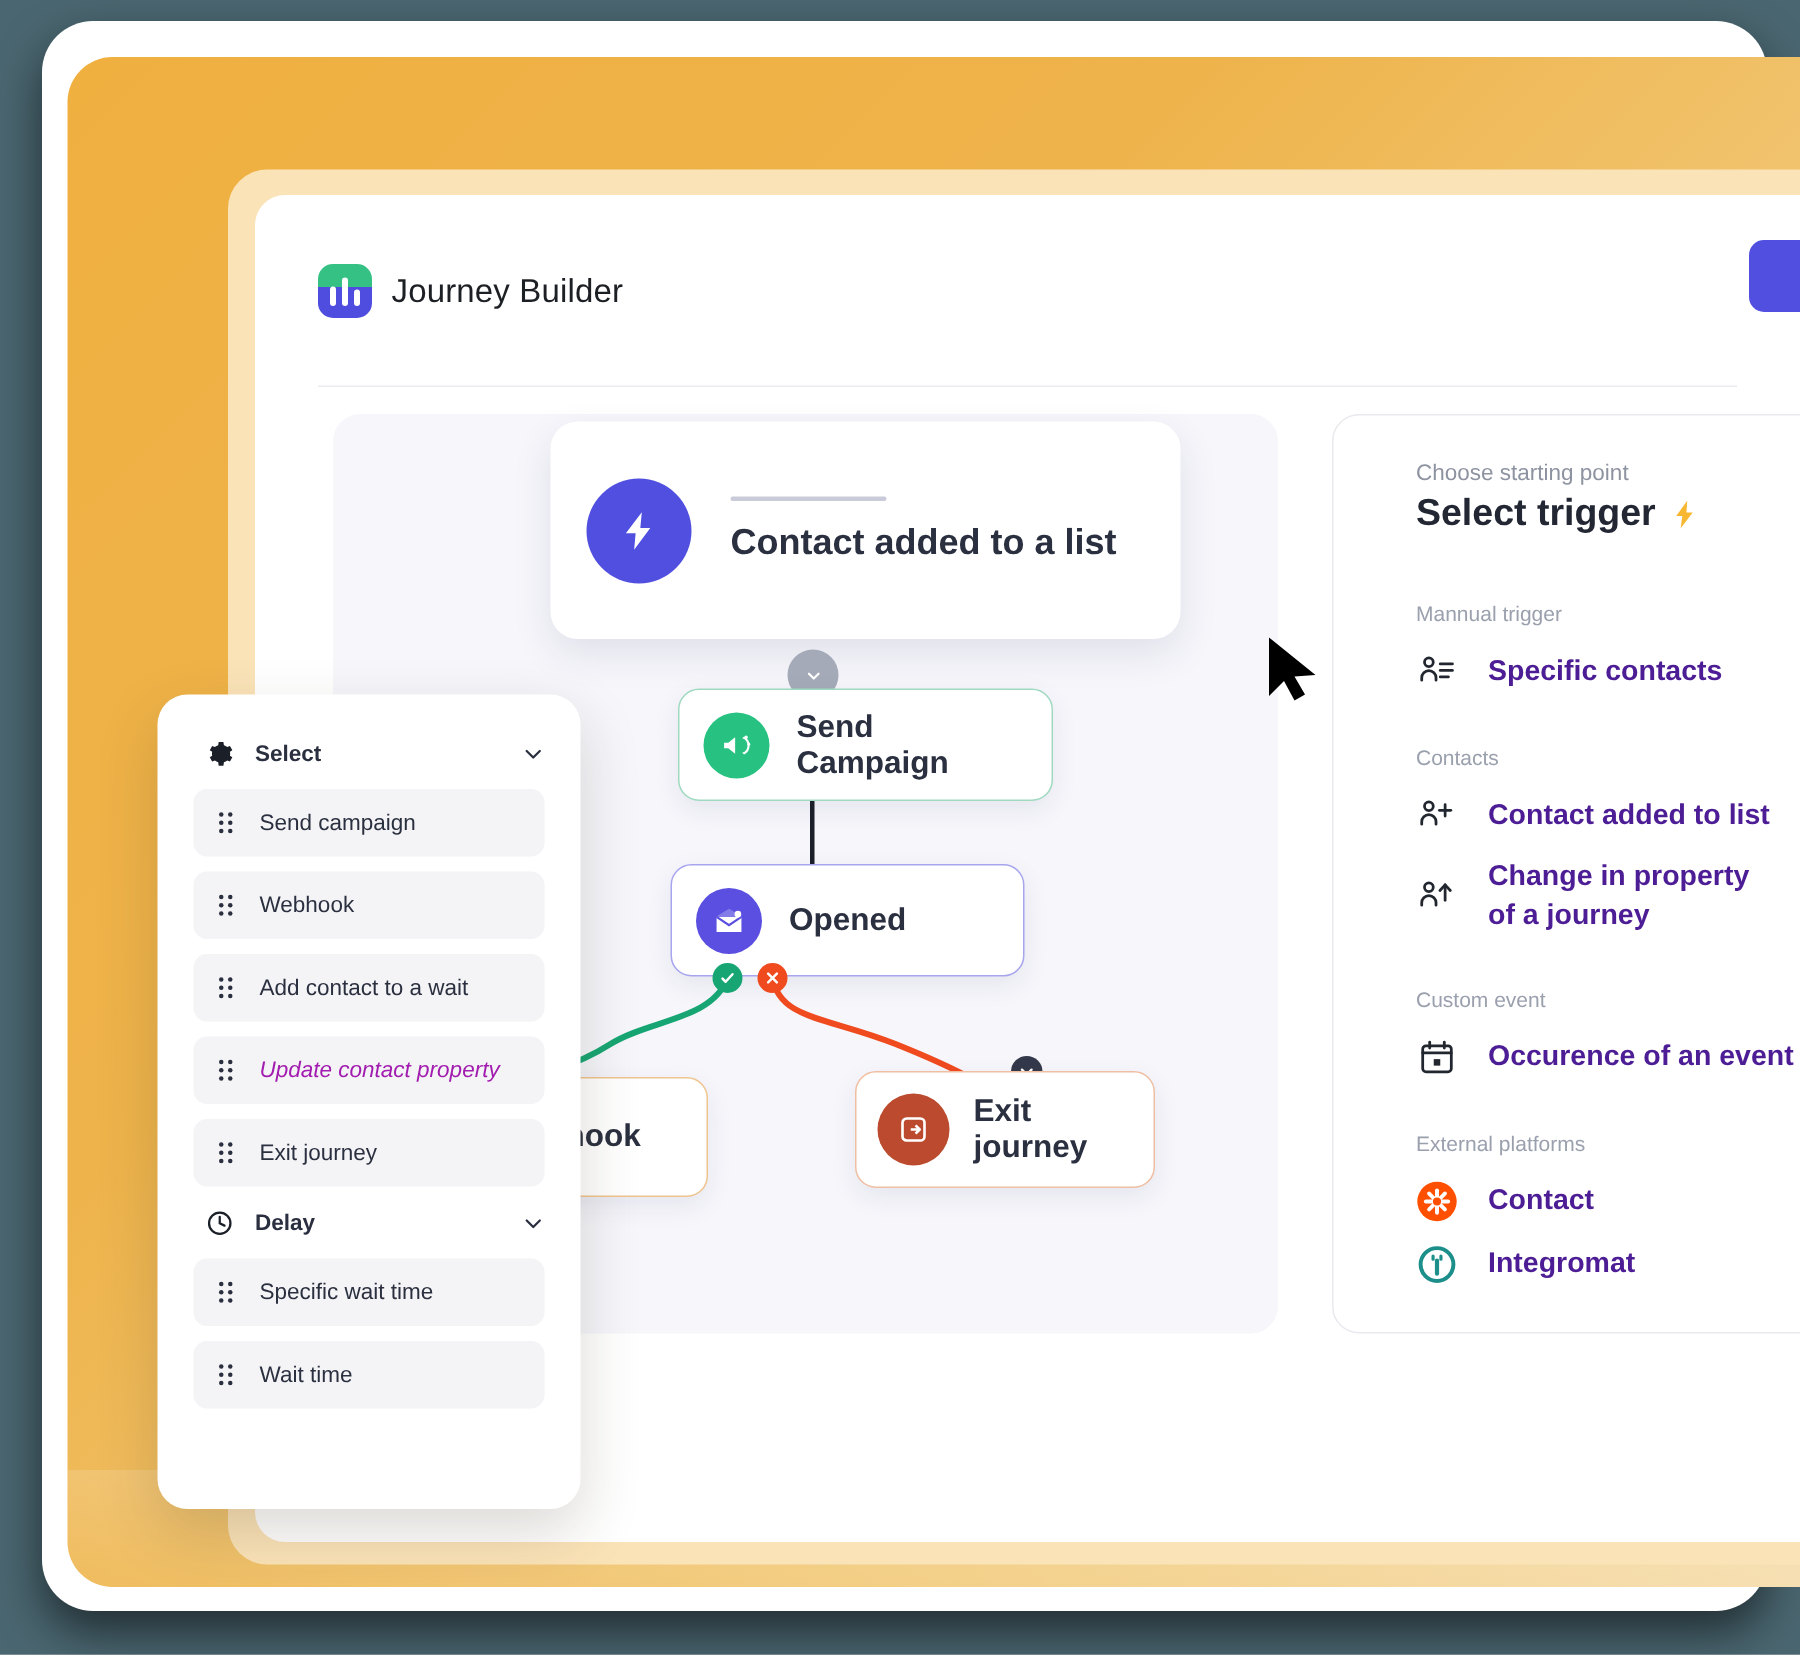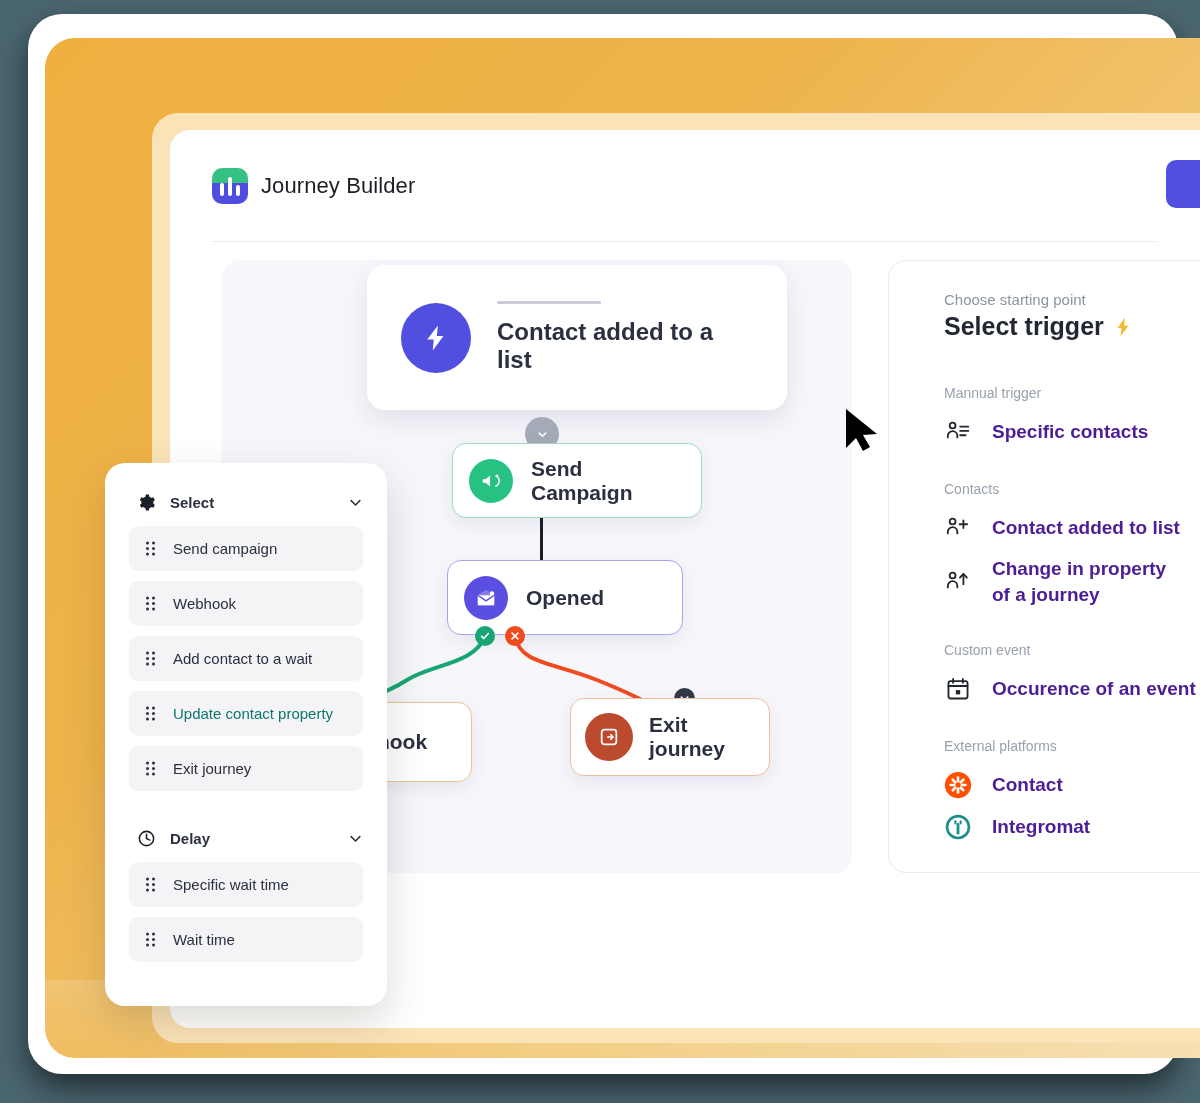--- a/index.html
+++ b/index.html
@@ -45,21 +45,21 @@
   .app-window {
     position: absolute; left: 170px; top: 130px;
     width: 1030px; height: 898px;
     background: #ffffff;
     border-radius: 20px 0 0 20px;
     overflow: hidden;
   }
 
   
   .app-header {
-    position: relative; height: 112px;
+    position: relative; height: 128px;
     border-bottom: 1px solid #ececf1;
     margin: 0 42px;
     display: flex; align-items: center;
   }
   .brand { display: flex; align-items: center; gap: 13px; }
   .brand-logo {
     width: 36px; height: 36px; border-radius: 10px;
     background: linear-gradient(180deg,#35c184 0%,#35c184 42%,#4f4ce0 42%,#4f4ce0 100%);
     position: relative; flex: none;
   }
@@ -96,21 +96,21 @@
   }
   .node .ico {
     border-radius: 50%; display: flex; align-items: center; justify-content: center;
     flex: none; color: #fff;
   }
   .node .lbl { font-size: 21px; font-weight: bold; color: #2b3040; }
 
   
   .node-trigger {
     left: 145px; top: 5px; width: 420px; height: 145px;
-    border-radius: 18px; padding: 0 34px; gap: 26px;
+    border-radius: 18px; padding: 0 24px; gap: 26px;
     box-shadow: 0 10px 26px rgba(40,40,90,.10);
   }
   .node-trigger .ico { width: 70px; height: 70px; background: #514fe0; }
   .node-trigger .textcol { display:flex; flex-direction:column; gap:14px; }
   .node-trigger .dash { width: 104px; height: 3px; background: #c9ccd8; border-radius: 2px; }
   .node-trigger .lbl { font-size: 24px; }
 
   .node-send {
     left: 230px; top: 183px; width: 250px; height: 75px;
     border: 1px solid #9fd9c0; padding: 0 16px; gap: 18px;
@@ -179,22 +179,22 @@
   .ap-section .secico { width: 19px; height: 19px; flex:none; }
   .ap-section .sectitle { font-size: 15px; font-weight: bold; color: #2b3040; flex: 1; }
   .ap-section .secchev { width: 15px; height: 15px; }
   .ap-row {
     display: flex; align-items: center; gap: 17px;
     background: #f4f4f6; border-radius: 9px;
     height: 45px; padding: 0 16px; margin-bottom: 10px;
   }
   .ap-row .grip { width: 11px; height: 15px; flex: none; }
   .ap-row .rowlabel { font-size: 15px; color: #2b3040; }
-  .ap-row.muted .rowlabel { color: #0f766e; }
-  .ap-delay { margin-top: 34px; }
+  .ap-row.muted .rowlabel { color: #a21caf; font-style: italic; }
+  .ap-delay { margin-top: 11px; }
 
   svg { display: block; }
 </style>
 </head>
 <body>
 
 <div id="root">
 
   <div class="outer-white"></div>
   <div class="amber-panel"></div>

